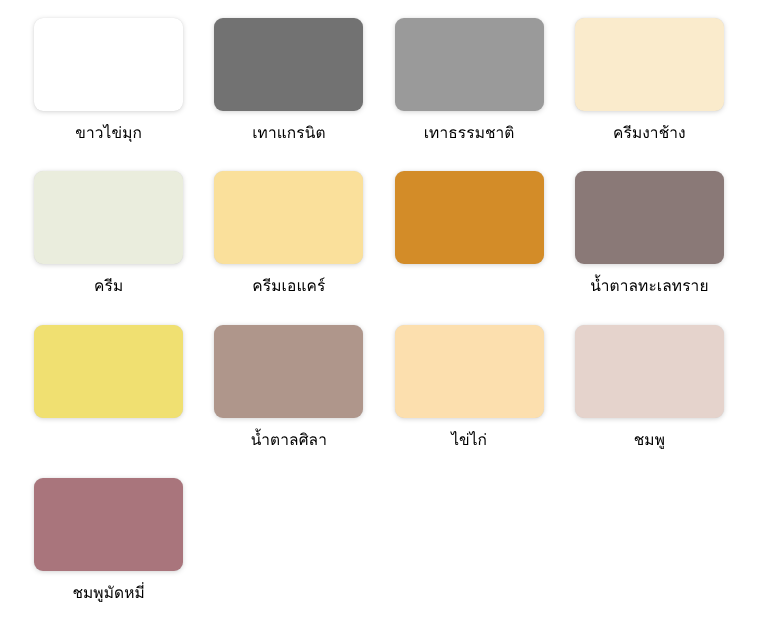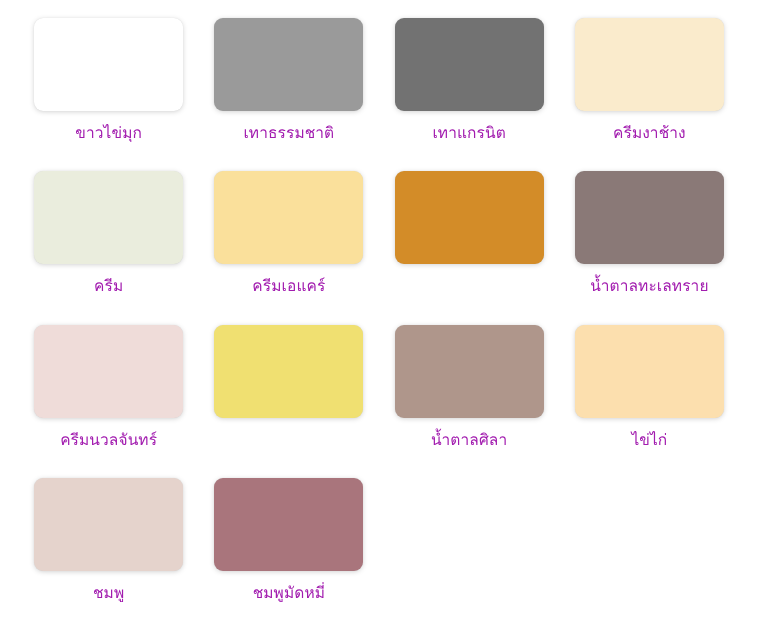--- a/index.html
+++ b/index.html
@@ -40,64 +40,60 @@
     border-radius: 9px;
     box-shadow: 0 1px 5px rgba(0, 0, 0, 0.17),
                 0 0 1px rgba(0, 0, 0, 0.10);
     flex: 0 0 auto;
   }
 
   .swatch-label {
     margin-top: 13px;
     font-size: 15.5px;
     line-height: 1.25;
-    color: #a21caf;
+    color: #000000;
     text-align: center;
     white-space: nowrap;
     letter-spacing: 0.1px;
   }
 </style>
 </head>
 <body>
 
 <div id="swatch-grid">
     <div class="swatch-cell">
       <div class="swatch-chip" style="background-color: rgb(255, 255, 255);"></div>
       <div class="swatch-label">ขาวไข่มุก</div>
     </div>
     <div class="swatch-cell">
+      <div class="swatch-chip" style="background-color: rgb(114, 114, 114);"></div>
+      <div class="swatch-label">เทาแกรนิต</div>
+    </div>
+    <div class="swatch-cell">
       <div class="swatch-chip" style="background-color: rgb(154, 154, 154);"></div>
       <div class="swatch-label">เทาธรรมชาติ</div>
-    </div>
-    <div class="swatch-cell">
-      <div class="swatch-chip" style="background-color: rgb(114, 114, 114);"></div>
-      <div class="swatch-label">เทาแกรนิต</div>
     </div>
     <div class="swatch-cell">
       <div class="swatch-chip" style="background-color: rgb(250, 235, 204);"></div>
       <div class="swatch-label">ครีมงาช้าง</div>
     </div>
     <div class="swatch-cell">
       <div class="swatch-chip" style="background-color: rgb(234, 237, 221);"></div>
       <div class="swatch-label">ครีม</div>
     </div>
     <div class="swatch-cell">
       <div class="swatch-chip" style="background-color: rgb(250, 224, 155);"></div>
       <div class="swatch-label">ครีมเอแคร์</div>
     </div>
     <div class="swatch-cell">
       <div class="swatch-chip" style="background-color: rgb(211, 140, 40);"></div>
     </div>
     <div class="swatch-cell">
       <div class="swatch-chip" style="background-color: rgb(138, 121, 119);"></div>
       <div class="swatch-label">น้ำตาลทะเลทราย</div>
-    </div>
-    <div class="swatch-cell">
-      <div class="swatch-chip" style="background-color: rgb(239, 220, 217);"></div>
-      <div class="swatch-label">ครีมนวลจันทร์</div>
     </div>
     <div class="swatch-cell">
       <div class="swatch-chip" style="background-color: rgb(240, 224, 113);"></div>
     </div>
     <div class="swatch-cell">
       <div class="swatch-chip" style="background-color: rgb(175, 150, 139);"></div>
       <div class="swatch-label">น้ำตาลศิลา</div>
     </div>
     <div class="swatch-cell">
       <div class="swatch-chip" style="background-color: rgb(252, 223, 174);"></div>

